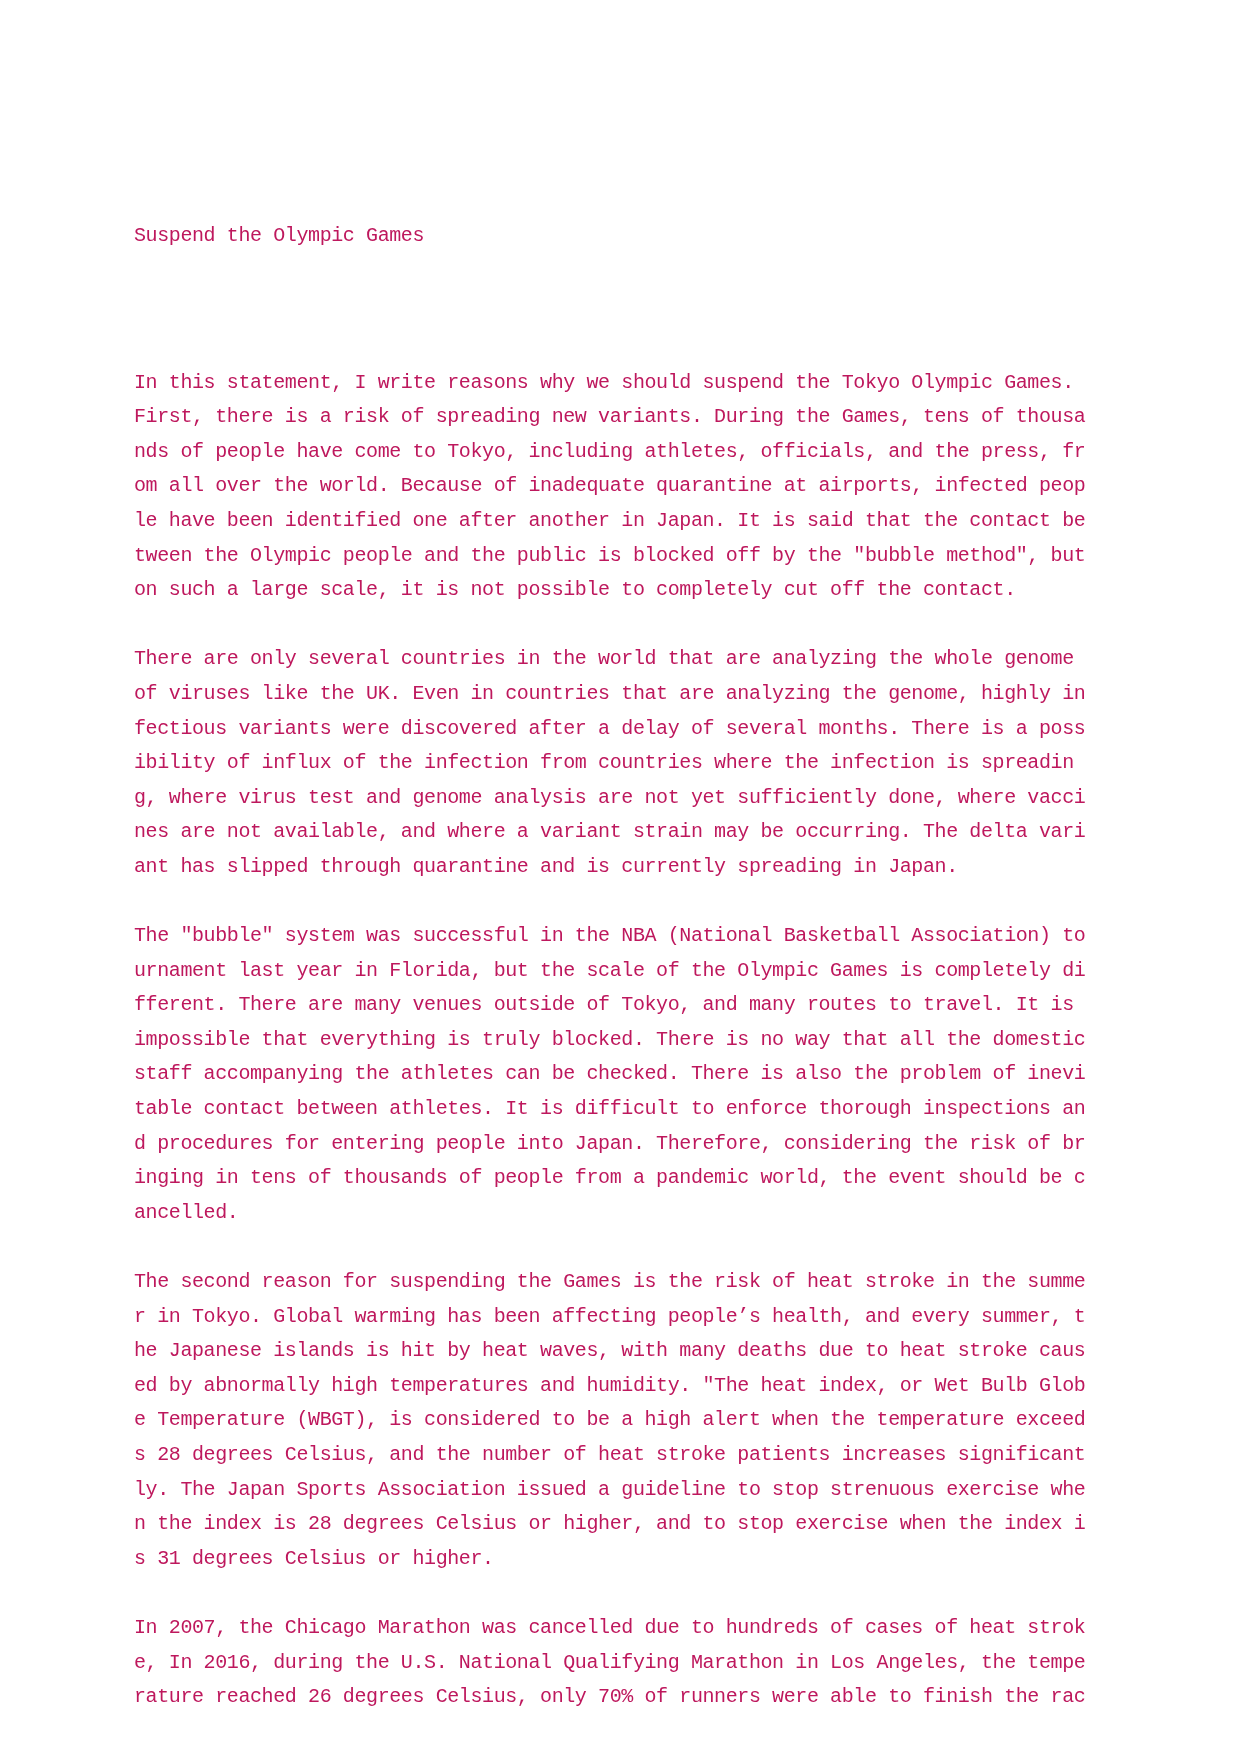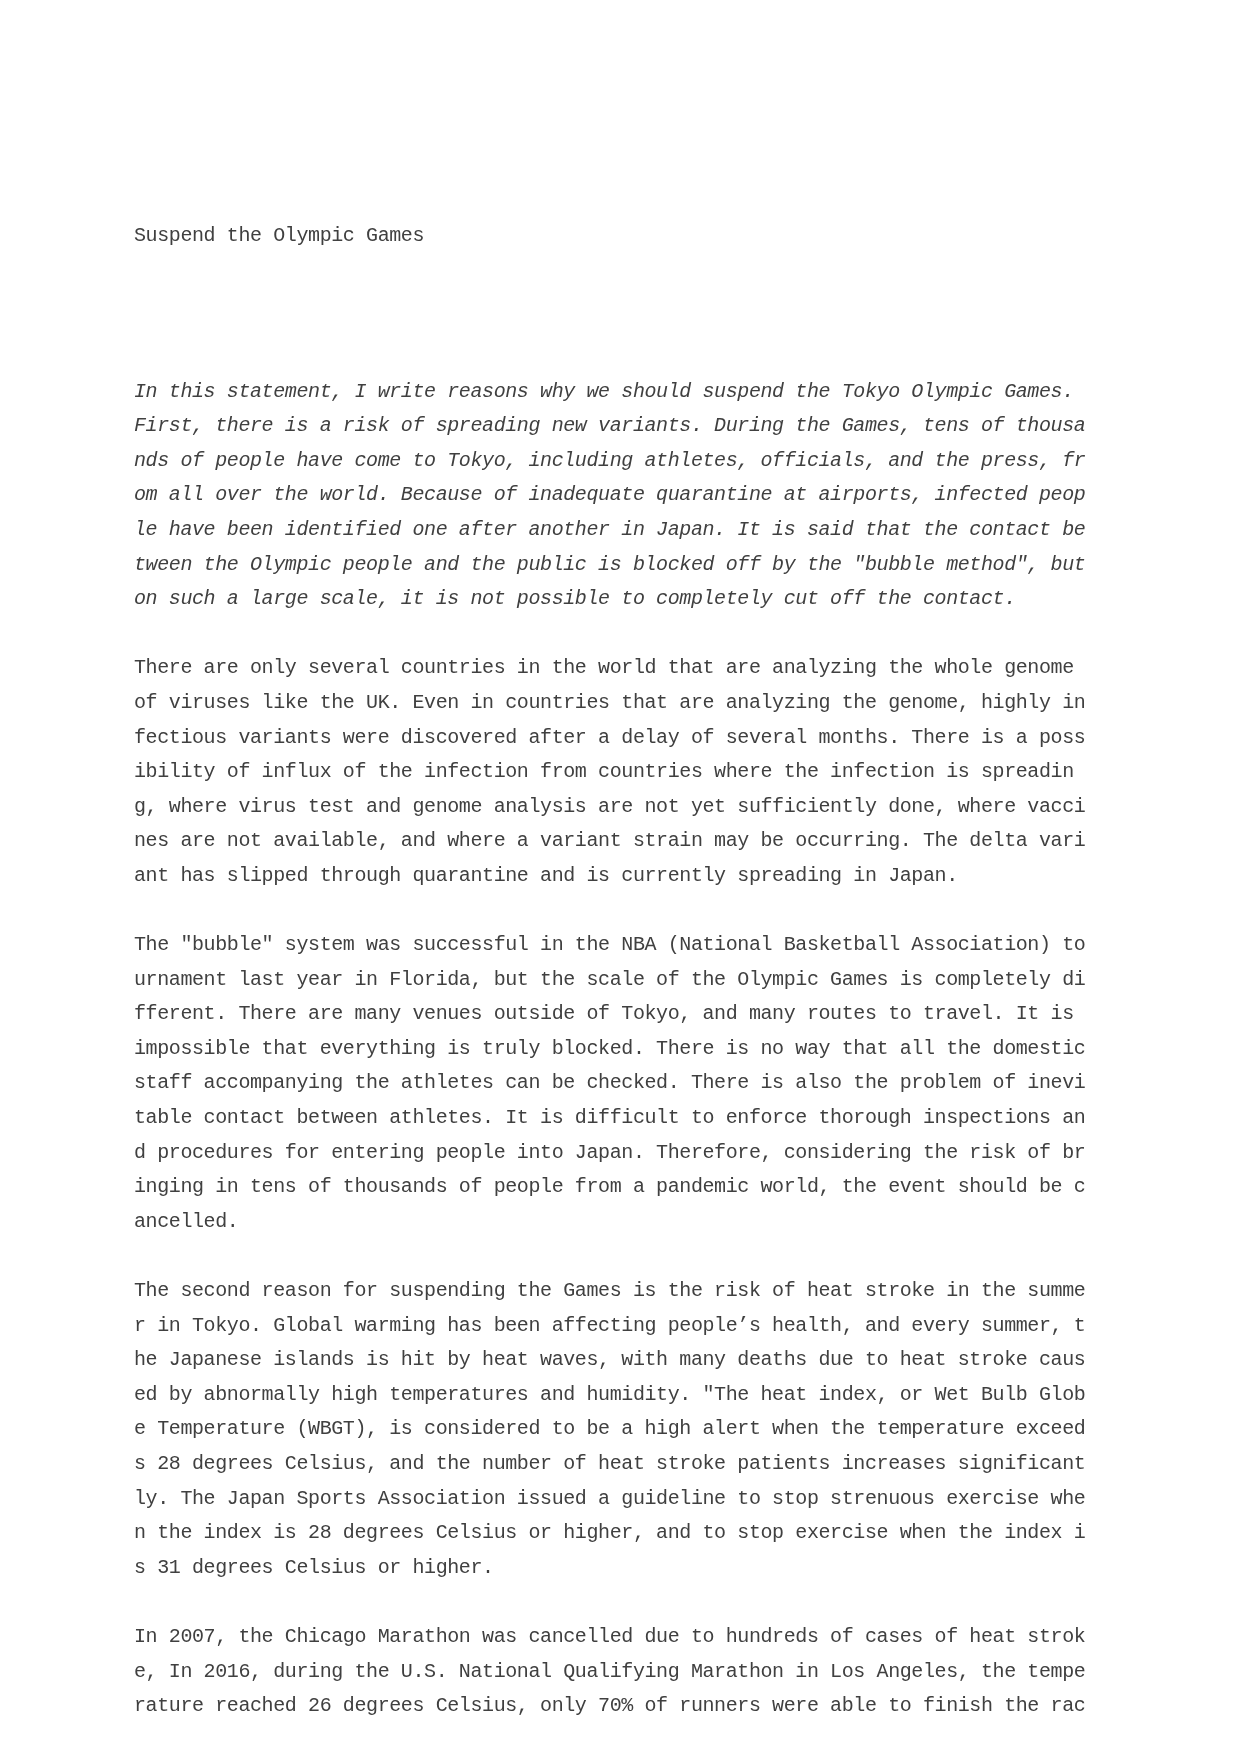--- a/index.html
+++ b/index.html
@@ -7,41 +7,40 @@
     padding: 0;
     background: #ffffff;
   }
   .page {
     position: relative;
     width: 1240px;
     height: 1753px;
     background: #ffffff;
     overflow: hidden;
     font-family: "Liberation Mono", "DejaVu Sans Mono", monospace;
-    color: #404040;
+    color: #be185d;
   }
   .doc {
     position: absolute;
     left: 134px;
     top: 150px;
     width: 980px;
     font-size: 20px;
     letter-spacing: -0.4px;
     line-height: 34.6px;
     white-space: pre;
   }
   .doc-title {
     margin: 0 0 34.6px 0;
   }
   .paragraph {
     margin: 34.6px 0 0 0;
   }
   .paragraph:first-child {
-    margin-top: 17px;
-    font-style: italic;
+    margin-top: 8px;
   }
   .line {
     height: 34.6px;
   }
 </style>
 </head>
 <body>
 
 <div class="page">
   <div class="doc">

